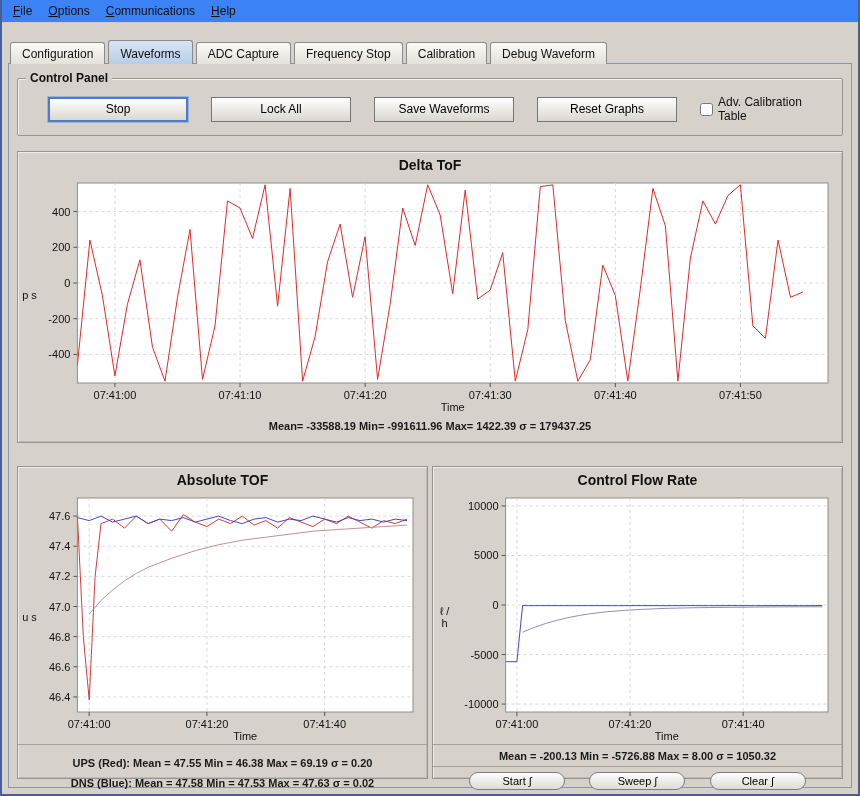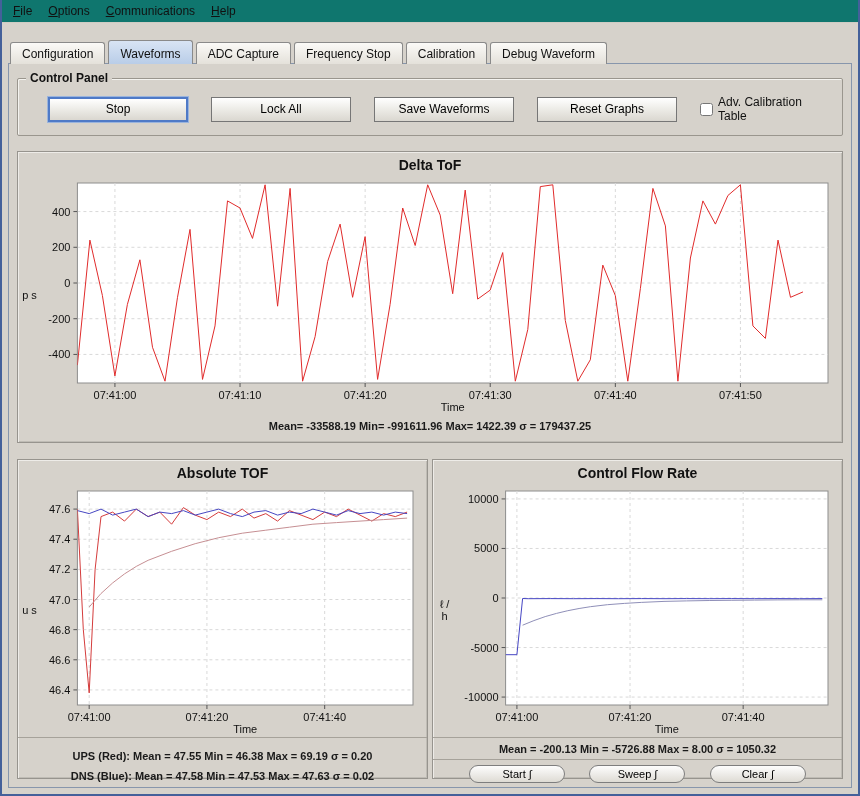--- a/index.html
+++ b/index.html
@@ -1,21 +1,21 @@
 <!DOCTYPE html>
 <html><head>
 <meta charset="utf-8">
 <style>
   *{box-sizing:border-box;margin:0;padding:0;}
   html,body{width:860px;height:796px;}
   body{background:#d6d2cb;font-family:"Liberation Sans",sans-serif;font-size:12px;color:#111;overflow:hidden;}
   .window{width:860px;height:796px;display:flex;flex-direction:column;
           border-left:2px solid #44609a;border-right:2px solid #44609a;border-bottom:2px solid #44609a;}
   
-  .menubar{height:23px;background:#0f766e;border-bottom:1px solid #cfccc4;display:flex;align-items:center;padding-left:3px;flex:none;}
+  .menubar{height:23px;background:#3b82f6;border-bottom:1px solid #cfccc4;display:flex;align-items:center;padding-left:3px;flex:none;}
   .menu-item{padding:3px 8px;cursor:default;}
   
   .tabstrip{display:flex;align-items:flex-end;padding:13px 0 0 8px;height:40px;flex:none;position:relative;z-index:2;}
   .tab{border:1px solid #8a8a8a;border-bottom:none;background:linear-gradient(#fbfaf7,#e4e1da);
        padding:4px 11px 3px;margin-right:3px;border-radius:3px 3px 0 0;font-size:12px;position:relative;top:1px;cursor:default;}
   .tab.selected{background:linear-gradient(#d8e4f4,#b9cde8);padding-top:6px;font-weight:normal;}
   
   .content{flex:1;border:1px solid #8796ac;margin:0 6px 6px 6px;background:#d6d2cb;padding:8px;display:flex;flex-direction:column;min-height:0;}
   
   .groupbox{position:relative;border:1px solid #9a968e;border-radius:2px;margin-top:6px;padding:16px 14px 12px;flex:none;
@@ -34,21 +34,21 @@
   .chart-row{display:flex;align-items:stretch;padding:0 4px;flex:none;}
   .ylabel{width:15px;display:flex;align-items:center;justify-content:center;text-align:center;
           font-size:11px;line-height:12px;white-space:normal;word-break:break-word;}
   .chart-host{flex:1;min-width:0;}
   .chart-host svg{display:block;}
   svg text{font-family:"Liberation Sans",sans-serif;}
   .stats{font-weight:bold;font-size:11px;text-align:center;color:#1a1a1a;}
   #delta-panel{height:292px;margin-top:15px;flex:none;}
   #delta-host{height:240px;}
   #delta-stats{padding:5px 0;}
-  .bottom-row{display:flex;gap:4px;flex:1;margin-top:16px;min-height:0;}
+  .bottom-row{display:flex;gap:4px;flex:1;margin-top:23px;min-height:0;}
   .bottom-row .panel{flex:1;}
   #abs-host,#flow-host{height:254px;}
   .stats-block{margin-top:auto;border-top:1px solid #a6a29a;padding:8px 0 10px;line-height:20px;flex:none;}
   #flow-stats-block{margin-top:auto;border-top:1px solid #a6a29a;padding:5px 0 4px;flex:none;}
   .pill-row{display:flex;justify-content:space-around;padding:5px 24px 9px;border-top:1px solid #a6a29a;flex:none;}
   .pill{width:96px;height:18px;border:1px solid #7e7e7e;border-radius:9px;
         background:linear-gradient(#fdfdfd,#dedbd4);font-family:"Liberation Sans",sans-serif;font-size:11px;cursor:pointer;}
 </style>
 </head>
 <body>

